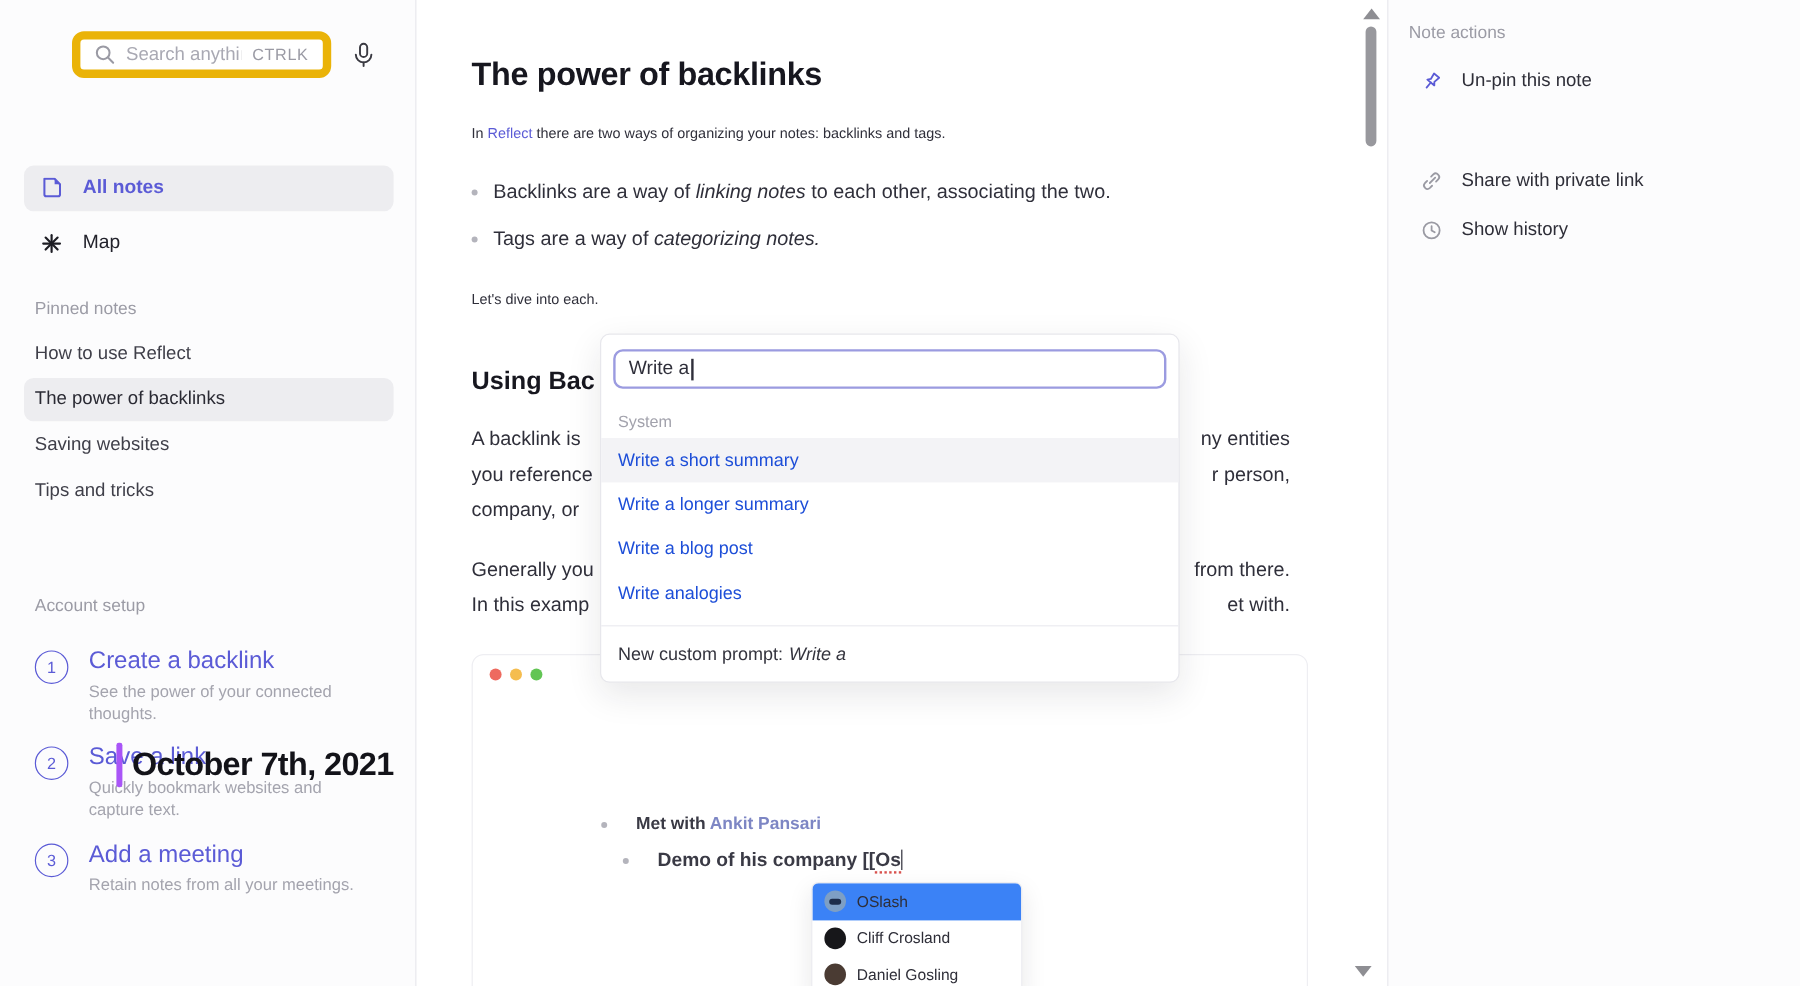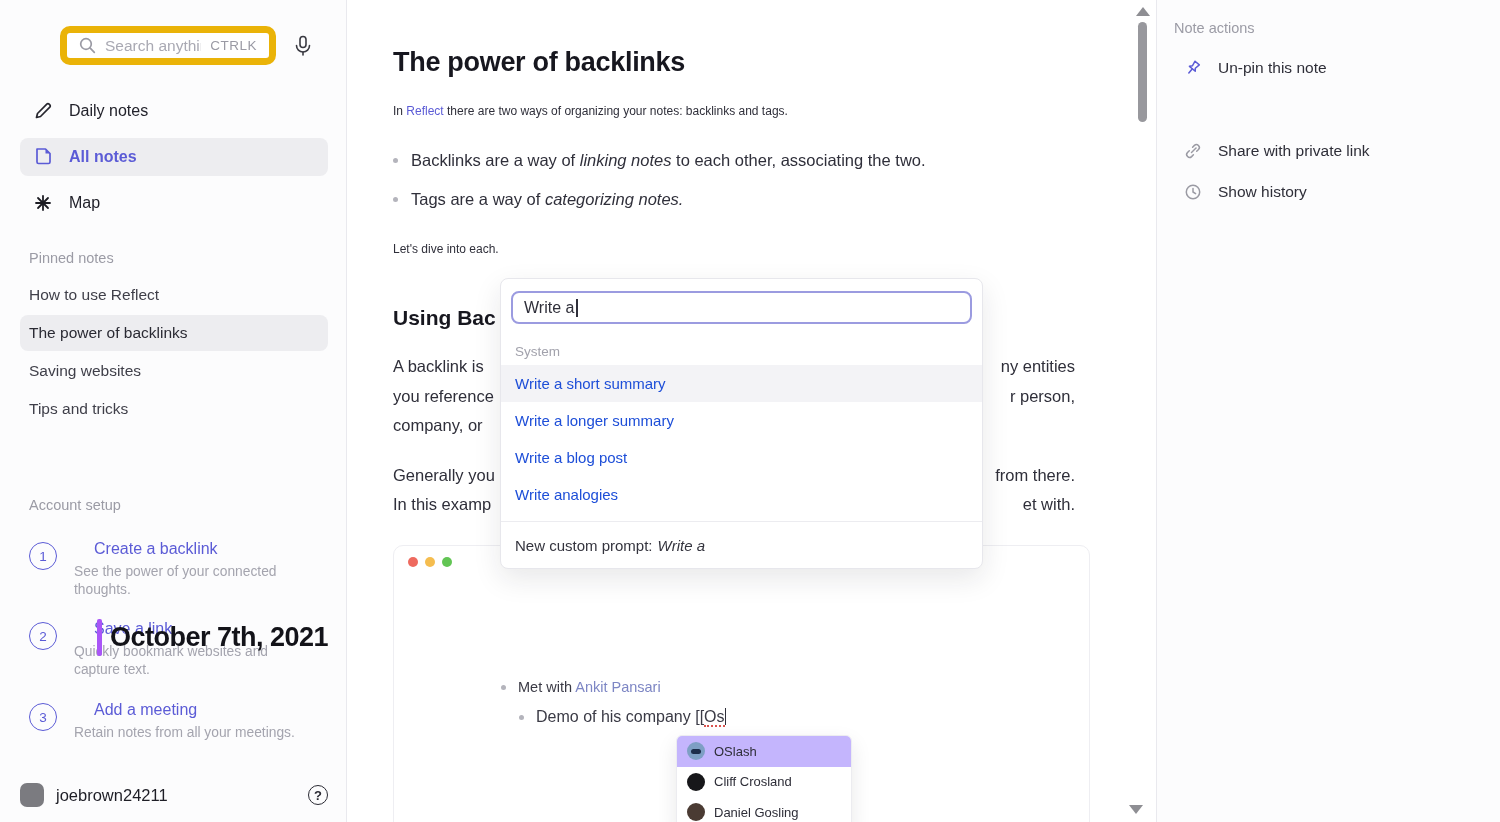--- a/index.html
+++ b/index.html
@@ -20,21 +20,21 @@
   .search-box input::placeholder{color:#a9a9b3;}
   .shortcut{font-size:13.5px;color:#9a9aa4;letter-spacing:.5px;}
   .mic-btn{margin-left:14px;width:26px;height:26px;display:flex;align-items:center;justify-content:center;background:none;border:0;cursor:pointer;}
   .nav-item{position:absolute;left:20px;width:308px;height:38px;display:flex;align-items:center;gap:17px;padding-left:14px;border-radius:8px;font-size:16px;color:#22222b;cursor:pointer;}
   .nav-item.active{background:var(--highlight);color:var(--accent);font-weight:700;}
   .section-label{position:absolute;left:29px;font-size:14.5px;color:var(--muted);}
   .pin-item{position:absolute;left:20px;width:308px;height:36px;display:flex;align-items:center;padding-left:9px;border-radius:8px;font-size:15.5px;color:#3f3f49;cursor:pointer;}
   .pin-item.active{background:var(--highlight);color:#2a2a33;}
   .step{position:absolute;left:29px;width:290px;display:flex;gap:17px;}
   .step-circle{flex:0 0 28px;width:28px;height:28px;border:1.6px solid var(--accent);border-radius:50%;display:flex;align-items:center;justify-content:center;font-size:13.5px;color:var(--accent);margin-top:2px;}
-  .step-title{font-size:16px;color:var(--accent);cursor:pointer;margin-left:20px;}
+  .step-title{font-size:20px;color:var(--accent);cursor:pointer;}
   .step-desc{font-size:13.8px;line-height:17.5px;color:var(--desc);margin-top:5px;width:225px;}
   .user-row{position:absolute;left:20px;top:781px;width:308px;height:28px;display:flex;align-items:center;cursor:pointer;}
   .avatar-sq{width:24px;height:24px;border-radius:7px;background:#7b7b80;}
   .user-name{margin-left:12px;font-size:16.5px;color:#1e1e26;}
   .help-btn{margin-left:auto;width:20px;height:20px;border:1.6px solid #2a2a33;border-radius:50%;display:flex;align-items:center;justify-content:center;font-size:13px;font-weight:700;color:#2a2a33;background:none;cursor:pointer;}
 
   
   .main-el{position:absolute;}
   .note-title{left:393px;top:47px;font-size:27px;font-weight:700;color:var(--heading);letter-spacing:-.3px;}
   .note-p{font-size:12px;color:var(--body);}
@@ -45,40 +45,40 @@
   .note-h2{left:393px;top:306px;font-size:21px;font-weight:700;color:var(--heading);}
   .occluded{left:393px;width:682px;display:flex;justify-content:space-between;font-size:16.5px;color:var(--body);}
 
   
   .embed-card{left:393px;top:545px;width:697px;height:360px;border:1px solid #eeeef2;border-radius:10px;background:#fff;}
   .traffic{position:absolute;left:14px;top:11px;display:flex;gap:7px;}
   .traffic span{width:10px;height:10px;border-radius:50%;}
   .date-wrap{position:absolute;left:97px;top:619px;display:flex;align-items:stretch;}
   .date-bar{width:5px;background:var(--purple-bar);border-radius:2px;margin-right:8px;}
   .date-h{font-size:27px;font-weight:800;color:#131319;letter-spacing:-.5px;padding:3px 0;}
-  .card-bullet{position:absolute;display:flex;align-items:center;gap:12px;font-size:14.5px;color:#3a3a45;}
+  .card-bullet{position:absolute;display:flex;align-items:center;gap:24px;font-size:14.5px;color:#3a3a45;font-weight:bold;}
   .sq-underline{border-bottom:2px dotted var(--squiggle);}
   .caret{display:inline-block;width:1.5px;height:17px;background:#2f2f3a;vertical-align:-3px;animation:blink 1s steps(1) infinite;}
   @keyframes blink{50%{opacity:0;}}
 
   
   .popup{left:500px;top:278px;width:483px;background:#fff;border:1px solid #e7e7ec;border-radius:8px;box-shadow:0 10px 28px rgba(25,25,40,.10);z-index:30;padding-bottom:0;}
   .popup-input{margin:12px 10px 0 10px;height:33px;border:2px solid var(--popup-border);border-radius:8px;display:flex;align-items:center;padding:0 11px;font-size:16px;color:var(--body);cursor:text;}
   .popup-input .caret{height:18px;margin-left:2px;}
   .popup-section{margin:20px 0 6px 14px;font-size:13.5px;color:#a2a2ac;}
   .popup-item{height:37px;display:flex;align-items:center;padding-left:14px;font-size:15px;color:#1d4ed8;cursor:pointer;}
   .popup-item.selected{background:#f3f3f6;}
   .popup-divider{border-top:1px solid #ececf0;margin-top:8px;}
   .popup-custom{height:46px;display:flex;align-items:center;padding-left:14px;font-size:15px;color:#34343e;cursor:pointer;}
   .popup-custom em{font-style:italic;margin-left:5px;}
 
   
   .mention{left:676px;top:735px;width:176px;background:#fff;border:1px solid #ececf0;border-radius:6px;box-shadow:0 8px 20px rgba(25,25,40,.10);z-index:40;overflow:hidden;}
   .mention-item{height:30.5px;display:flex;align-items:center;gap:9px;padding-left:10px;font-size:13px;color:#2e2e38;cursor:pointer;}
-  .mention-item.selected{background:#c4b5fd;}
+  .mention-item.selected{background:#3b82f6;}
   .m-av{width:18px;height:18px;border-radius:50%;position:relative;flex:0 0 18px;}
   .m-av .glyph{position:absolute;left:4px;top:7px;width:10px;height:5px;border-radius:3px;background:#1d2d4a;}
 
   
   .sb-thumb{position:absolute;left:1138px;top:22px;width:9px;height:100px;border-radius:4.5px;background:#98989d;cursor:pointer;z-index:50;}
   .sb-arrow{position:absolute;width:0;height:0;border-left:7px solid transparent;border-right:7px solid transparent;cursor:pointer;z-index:50;}
   .sb-up{left:1136px;top:7px;border-bottom:9px solid #8e8e93;}
   .sb-down{left:1129px;top:805px;border-top:9px solid #8e8e93;}
 
   
@@ -102,26 +102,20 @@
     </div>
     <button class="mic-btn">
       <svg width="20" height="22" viewBox="0 0 20 22">
           <rect x="7" y="1.5" width="6" height="11" rx="3" fill="none" stroke="#3a3a42" stroke-width="1.6"></rect>
           <path d="M3.5 10.5 a6.5 6.5 0 0 0 13 0" fill="none" stroke="#3a3a42" stroke-width="1.6" stroke-linecap="round"></path>
           <line x1="10" y1="17" x2="10" y2="20" stroke="#3a3a42" stroke-width="1.6" stroke-linecap="round"></line>
         </svg>
     </button>
   </div>
 
-  <div class="nav-item" style="top:92px">
-    <svg width="18" height="18" viewBox="0 0 18 18">
-        <path d="M2.5 15.5 l1-4 L12.8 2.2 a1.6 1.6 0 0 1 2.3 0 l0.7 0.7 a1.6 1.6 0 0 1 0 2.3 L6.5 14.5 z" fill="none" stroke="#26262e" stroke-width="1.7" stroke-linejoin="round"></path>
-      </svg>
-    <span>Daily notes</span>
-  </div>
   <div class="nav-item active" style="top:138px">
     <svg width="18" height="18" viewBox="0 0 18 18">
         <path d="M3 2 h8.5 L16 6.5 V15 a1.5 1.5 0 0 1 -1.5 1.5 h-10 A1.5 1.5 0 0 1 3 15 z" transform="translate(0,-1)" fill="none" stroke="#5b5bd6" stroke-width="1.7" stroke-linejoin="round"></path>
         <path d="M11.5 1 L16 5.5 h-4.5 z" fill="#5b5bd6"></path>
       </svg>
     <span>All notes</span>
   </div>
   <div class="nav-item" style="top:184px">
     <svg width="18" height="18" viewBox="0 0 18 18">
         <g stroke="#1d1d24" stroke-width="1.8" stroke-linecap="round">
@@ -165,27 +159,20 @@
     </div>
   </div>
   <div class="step" style="top:701px">
     <div class="step-circle">3</div>
     <div>
       <div class="step-title">Add a meeting</div>
       <div class="step-desc">Retain notes from all your meetings.</div>
     </div>
   </div>
 
-  <div class="user-row">
-    <div class="avatar-sq"></div>
-    <span class="user-name">joebrown24211</span>
-    <button class="help-btn">
-        <span>?</span>
-      </button>
-  </div>
 </aside>
 
 <h1 class="main-el note-title">The power of backlinks</h1>
 
 <p class="main-el note-p intro"><span>In </span><span class="lnk">Reflect</span><span> there are two ways of organizing your notes: backlinks and tags.</span></p>
 
 <div class="main-el bullet-row" style="top:151px">
   <span class="bdot"></span>
   <span><span>Backlinks are a way of </span><em>linking notes</em><span> to each other, associating the two.</span></span>
 </div>

